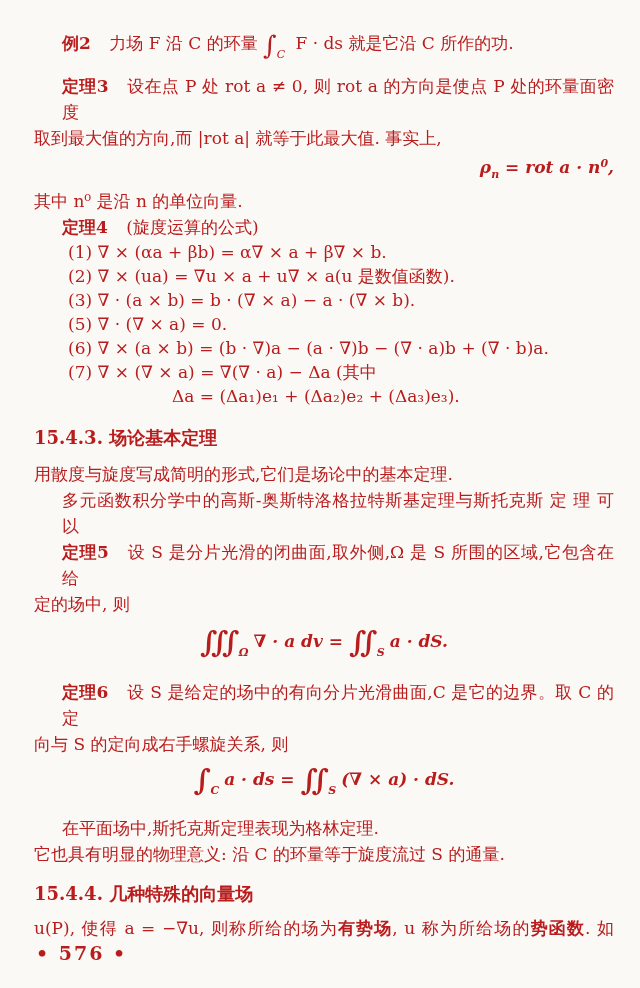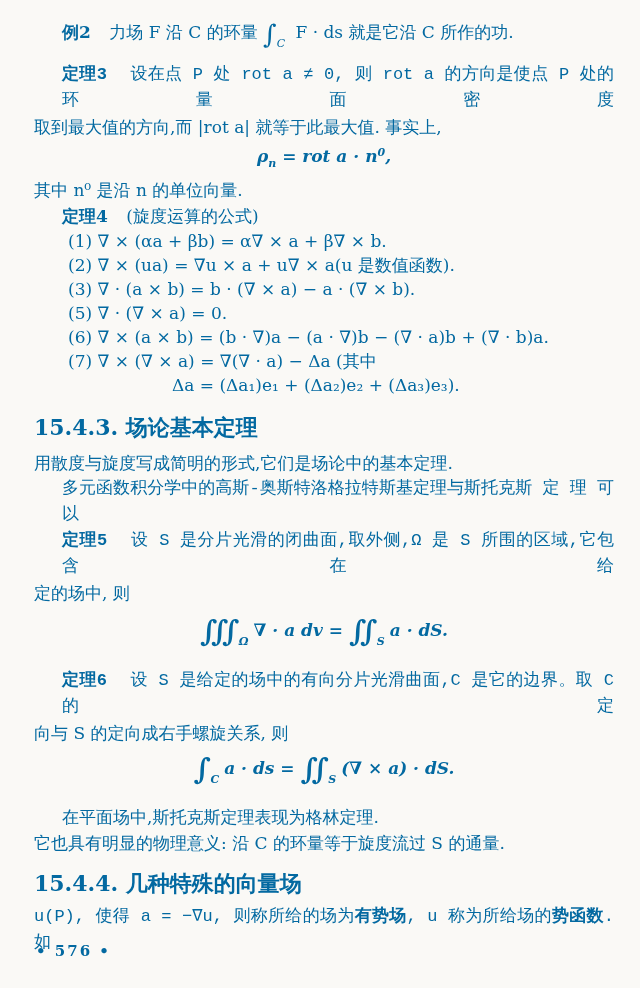--- a/index.html
+++ b/index.html
@@ -6,47 +6,47 @@
     margin: 0;
     padding: 0;
     background: #e9e7e2;
   }
   .page {
     position: relative;
     width: 640px;
     height: 988px;
     margin: 0 auto;
     background: #faf9f6;
-    color: #0369a1;
+    color: #b91c1c;
     font-family: "DejaVu Serif", "DejaVu Sans", serif;
     box-sizing: border-box;
-    padding: 14px 26px 0 34px;
+    padding: 25px 26px 0 34px;
     overflow: hidden;
   }
   .line {
     font-size: 17px;
     line-height: 26px;
   }
   .indent  { padding-left: 28px; }
-  .jus { text-align: justify; text-align-last: justify; font-family: Liberation Mono, monospace; }
+  .jus { text-align: justify; text-align-last: justify; }
   .lbl { font-weight: bold; margin-right: 13px; }
   .bold { font-weight: bold; }
-  .center { text-align: center; }
+  .center { text-align: right; }
 
   .ex2-line { line-height: 36px; }
 
   .rho-line { line-height: 26px; font-weight: bold; font-style: italic; }
   .fsub { font-size: 11px; vertical-align: -5px; }
   .fsup { font-size: 11px; vertical-align: 6px; }
 
   .item-line { line-height: 24px; padding-left: 34px; }
   .item7-cont { line-height: 25px; padding-left: 138px; }
 
   .heading {
-    font-size: 22px;
+    font-size: 18px;
     font-weight: bold;
     line-height: 30px;
   }
   .h1 { margin: 14px 0 8px 0; }
   .h2 { margin: 12px 0 6px 0; }
 
   .display-formula {
     text-align: center;
     line-height: 40px;
     font-weight: bold;
@@ -68,21 +68,21 @@
     vertical-align: -9px;
     margin-right: 5px;
   }
   .inline-int { white-space: nowrap; }
   .inline-int .big-int { font-size: 26px; vertical-align: -5px; }
 
   .footer {
     position: absolute;
     left: 36px;
     top: 942px;
-    font-size: 15px;
+    font-size: 19px;
     font-weight: bold;
     letter-spacing: 2px;
   }
 </style>
 </head>
 <body>
 
 <div class="page">
 
   <div class="line indent ex2-line">

